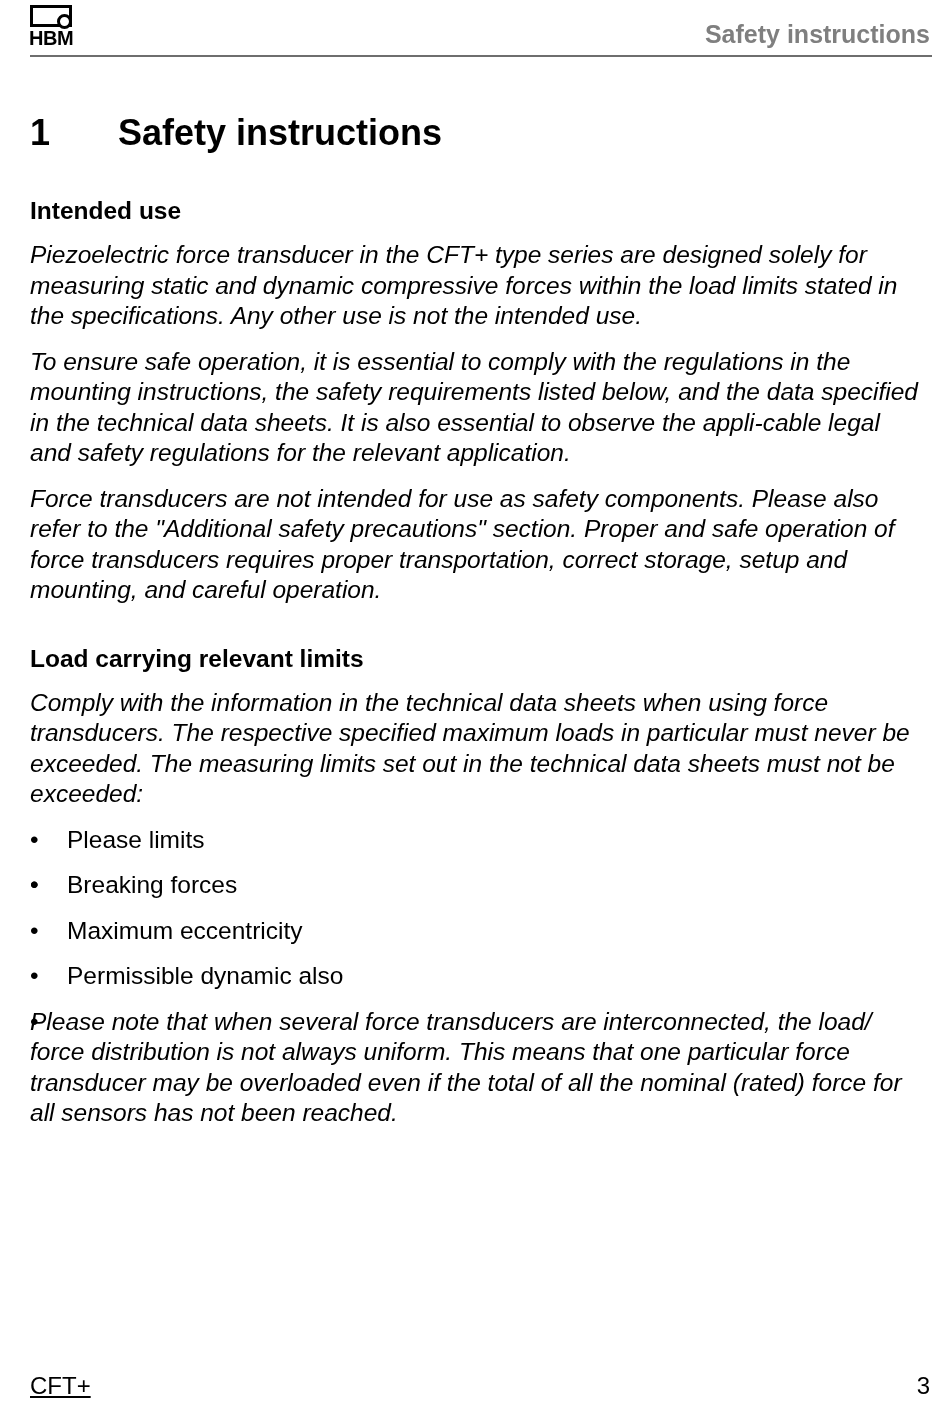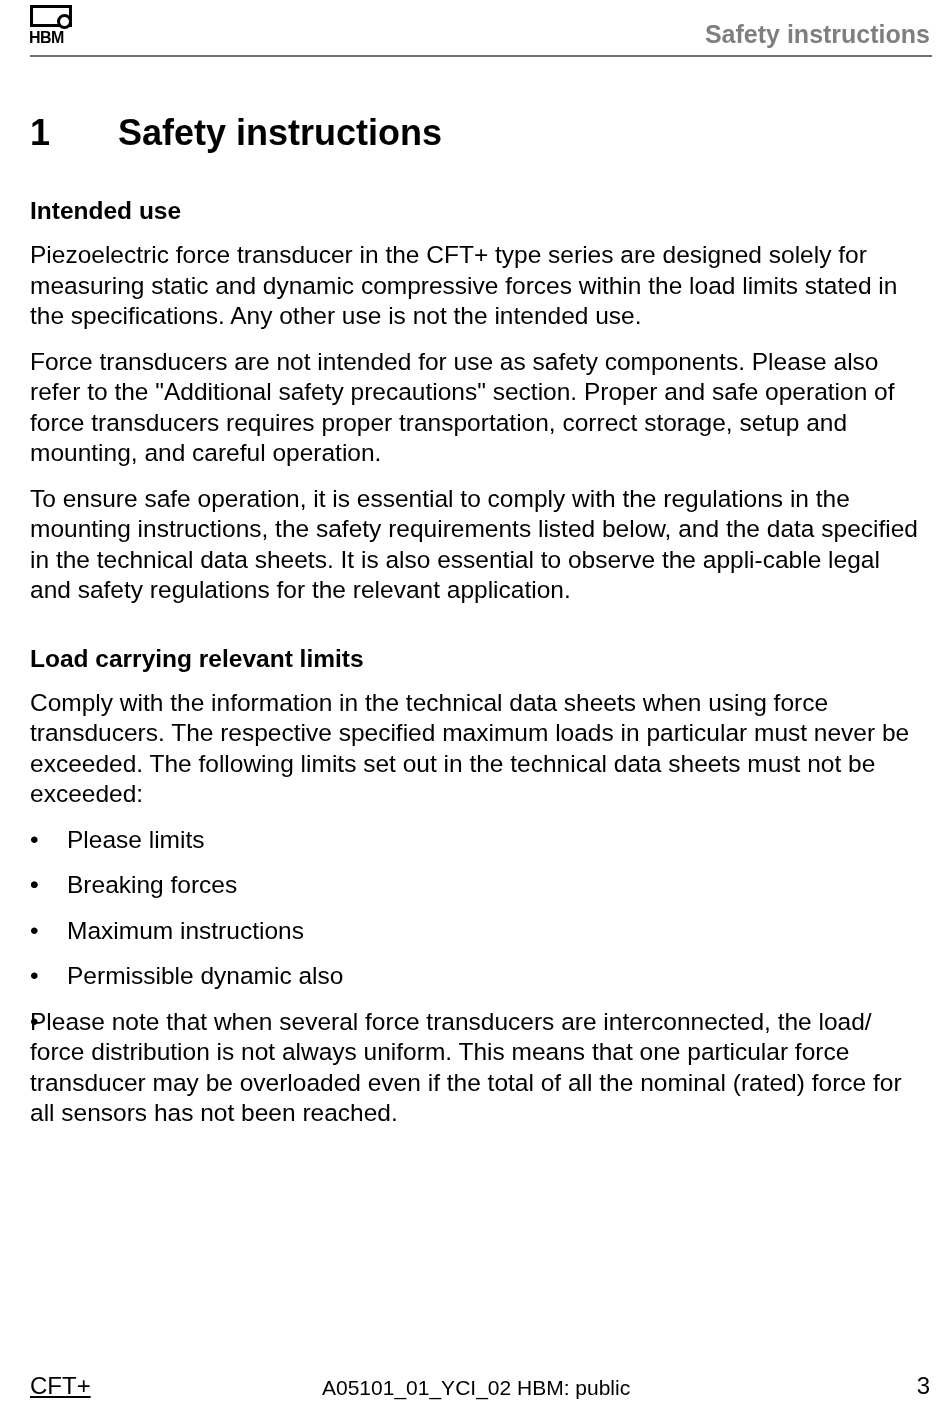--- a/index.html
+++ b/index.html
@@ -15,21 +15,21 @@
     border: 3px solid #000; border-bottom: none; box-sizing: border-box;
   }
   .logo-box::after {
     content: ""; position: absolute; left: 0; right: 0; bottom: 0; height: 3px; background: #000; width: 28px;
   }
   .logo-circle {
     position: absolute; left: 28px; top: 9px; width: 15px; height: 15px;
     border: 3px solid #000; border-radius: 50%; box-sizing: border-box; background: #fff;
   }
   .logo-text {
-    position: absolute; left: 0; top: 25px; font-weight: bold; font-size: 16px;
+    position: absolute; left: 0; top: 25px; font-weight: bold; font-size: 20px;
     letter-spacing: -0.5px; line-height: 16px;
   }
   .header-title {
     position: absolute; right: 20px; top: 20px; font-size: 25px; font-weight: bold;
     color: #7f7f7f;
   }
   .header-rule {
     position: absolute; left: 30px; right: 18px; top: 55px; height: 2px; background: #6e6e6e;
   }
   .chapter {
@@ -37,21 +37,21 @@
     display: flex;
   }
   .chapter .num { width: 88px; }
   .content {
     position: absolute; left: 30px; top: 196px; width: 895px;
     font-size: 24.5px; line-height: 30.5px;
   }
   h2 {
     font-size: 24.5px; font-weight: bold; margin: 0 0 14px 0; line-height: 30px;
   }
-  p { margin: 0 0 15px 0; }
+  p { margin: 0 0 15px 0; font-style: italic; }
   .gap { height: 23px; }
   ul { list-style: none; margin: 0 0 15px 0; padding: 0; }
   ul li { position: relative; padding-left: 37px; margin-bottom: 15px; line-height: 30.5px; }
   ul li .bullet { position: absolute; left: 0; top: 0; width: 20px; }
   .footer {
     position: absolute; left: 30px; right: 20px; top: 1372px; height: 30px;
     font-size: 24px;
   }
   .footer .left { position: absolute; left: 0; top: 0; text-decoration: underline; }
   .footer .center { position: absolute; left: 292px; top: 4px; font-size: 21px; }
@@ -69,33 +69,32 @@
 <div class="header-rule"></div>
 
 <div class="chapter">
   <span class="num">1</span>
   <span>Safety instructions</span>
 </div>
 
 <div class="content">
   <h2>Intended use</h2>
   <p>Piezoelectric force transducer in the CFT+ type series are designed solely for measuring static and dynamic compressive forces within the load limits stated in the specifications. Any other use is not the intended use.</p>
+  <p>To ensure safe operation, it is essential to comply with the regulations in the mounting instructions, the safety requirements listed below, and the data specified in the technical data sheets. It is also essential to observe the appli-cable legal and safety regulations for the relevant application.</p>
   <p>Force transducers are not intended for use as safety components. Please also refer to the "Additional safety precautions" section. Proper and safe operation of force transducers requires proper transportation, correct storage, setup and mounting, and careful operation.</p>
-  <p>To ensure safe operation, it is essential to comply with the regulations in the mounting instructions, the safety requirements listed below, and the data specified in the technical data sheets. It is also essential to observe the appli-cable legal and safety regulations for the relevant application.</p>
   <div class="gap"></div>
   <h2>Load carrying relevant limits</h2>
-  <p>Comply with the information in the technical data sheets when using force transducers. The respective specified maximum loads in particular must never be exceeded. The following limits set out in the technical data sheets must not be exceeded:</p>
+  <p>Comply with the information in the technical data sheets when using force transducers. The respective specified maximum loads in particular must never be exceeded. The measuring limits set out in the technical data sheets must not be exceeded:</p>
   <ul>
     <li><span class="bullet">•</span><span>Please limits</span></li>
     <li><span class="bullet">•</span></li>
     <li><span class="bullet">•</span><span>Breaking forces</span></li>
-    <li><span class="bullet">•</span><span>Maximum instructions</span></li>
+    <li><span class="bullet">•</span><span>Maximum eccentricity</span></li>
     <li><span class="bullet">•</span><span>Permissible dynamic also</span></li>
     <li><span class="bullet">•</span></li>
   </ul>
   <p>Please note that when several force transducers are interconnected, the load/ force distribution is not always uniform. This means that one particular force transducer may be overloaded even if the total of all the nominal (rated) force for all sensors has not been reached.</p>
 </div>
 
 <div class="footer">
   <span class="left">CFT+</span>
-  <span class="center">A05101_01_YCI_02 HBM: public</span>
   <span class="right">3</span>
 </div>
 
 </body></html>

